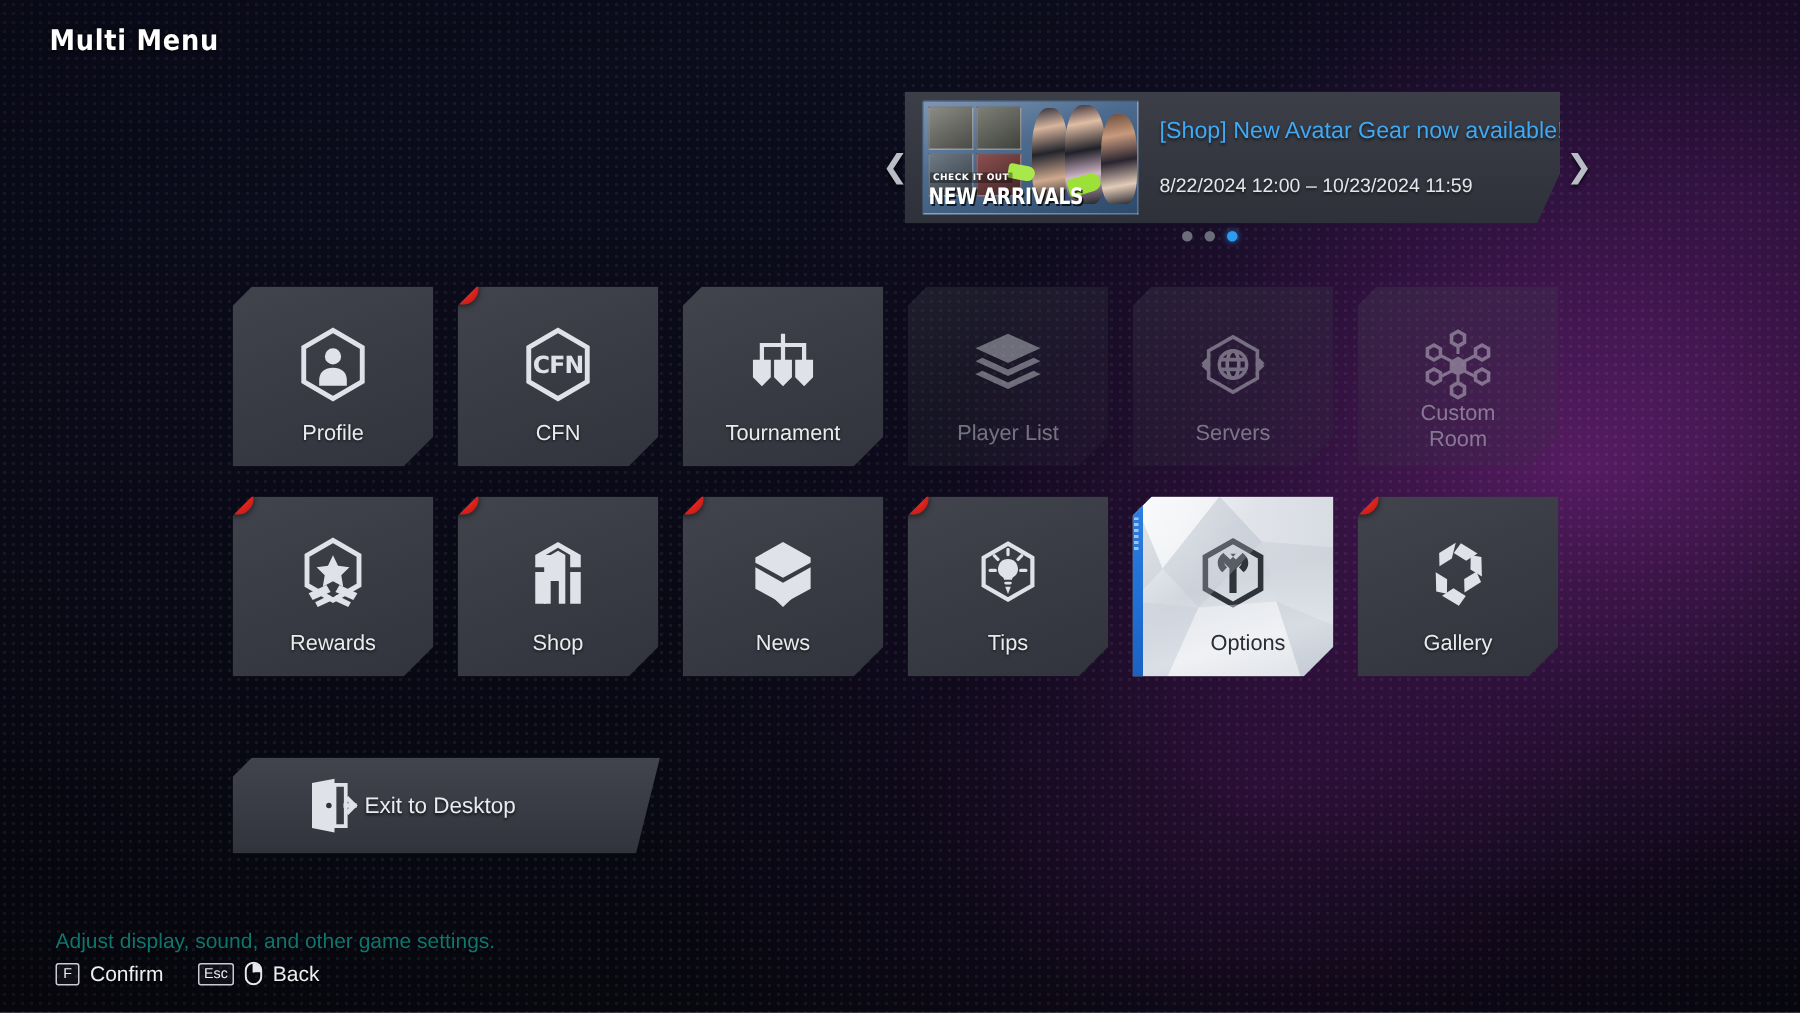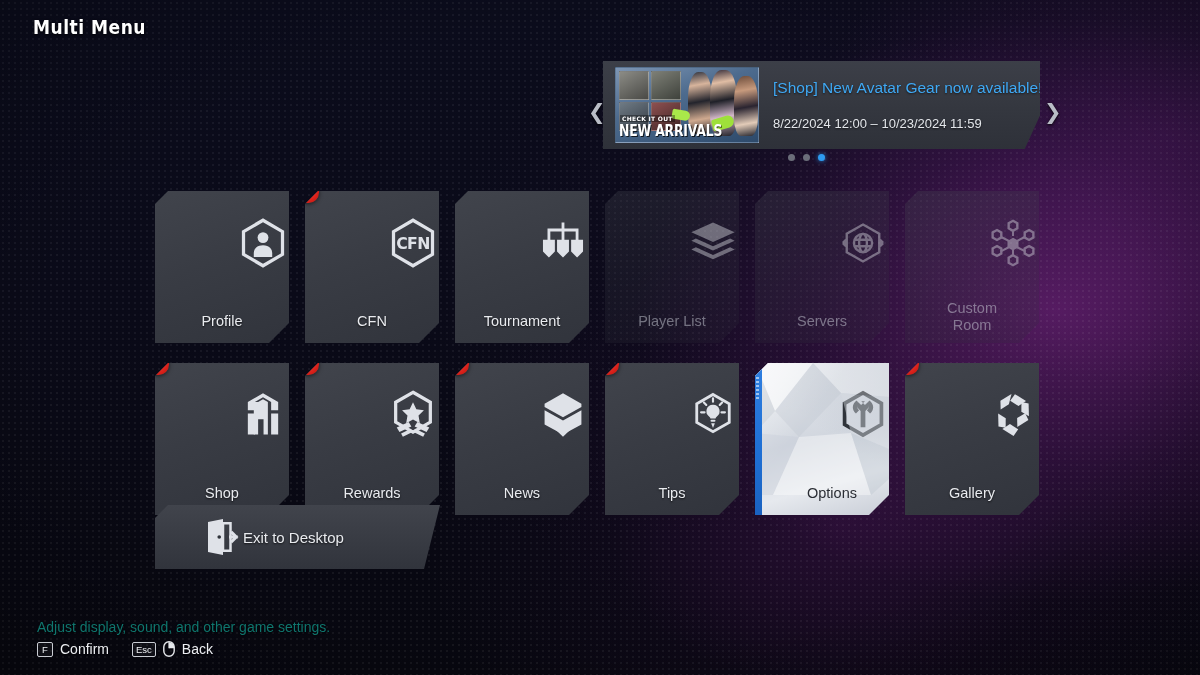--- a/index.html
+++ b/index.html
@@ -99,24 +99,24 @@
   #banner-dots{
     position:absolute; left:202px; top:93px; display:flex; gap:8px;
   }
   .bdot{ width:7px; height:7px; border-radius:50%; background:#6b6e7a; }
   .bdot.active{ background:#2e9bf0; box-shadow:0 0 5px rgba(46,155,240,.8); }
   
   #grid{ position:absolute; left:155px; top:191px; width:890px; }
   .row{ display:flex; gap:16px; }
   .row.r2{ margin-top:20px; }
   .tile{
-    position:relative; width:134px; height:152px;
+    position:relative; width:134px; height:120px;
     background:linear-gradient(160deg,#41444c 0%,#393c44 45%,#31343c 100%);
     clip-path:polygon(13px 0, 100% 0, 100% calc(100% - 20px), calc(100% - 20px) 100%, 0 100%, 0 13px);
-    display:flex; flex-direction:column; align-items:flex-end; justify-content:flex-start;
+    display:flex; flex-direction:column; align-items:center; justify-content:flex-start;
     cursor:pointer;
   }
   .tile .ic{ margin-top:26px; width:52px; height:52px; display:flex; align-items:center; justify-content:center; }
   .tile .lbl{
     position:absolute; bottom:0; left:0; right:0; height:44px;
     display:flex; align-items:center; justify-content:center; flex-direction:column;
     font-size:14.5px; color:#e9ebef; line-height:17px; text-align:center;
     text-shadow:0 1px 2px rgba(0,0,0,.75);
   }
   .tile.twoline .lbl{ bottom:4px; }
@@ -315,48 +315,48 @@
 
     <div class="tile">
       <div class="badge">
         <svg viewBox="0 0 24 24" fill="#fff">
             <path d="M12 2a6.2 6.2 0 00-3.6 11.3c.7.5 1 1.1 1.1 1.9h5c.1-.8.4-1.4 1.1-1.9A6.2 6.2 0 0012 2z"></path>
             <rect x="9.6" y="16.4" width="4.8" height="1.9" rx=".9"></rect>
             <rect x="10.3" y="19" width="3.4" height="1.8" rx=".9"></rect>
           </svg>
       </div>
       <div class="ic">
-        <svg viewBox="0 0 48 48" fill="#dfe2e8">
-          <path d="M24 4 38 12v7.5h-6.5V12L24 7.6 16.5 12v7.5H10V12z"></path>
-          <path d="M10 22.5h6.5V42H10zM31.5 22.5H38V42h-6.5z"></path>
-          <path d="M19.5 12 24 9.4 28.5 12v30h-4V28h-5v14h-4V12z"></path>
-        </svg>
-      </div>
-      <div class="lbl">Shop</div>
-    </div>
-
-    <div class="tile">
-      <div class="badge">
-        <svg viewBox="0 0 24 24" fill="#fff">
-            <path d="M12 2a6.2 6.2 0 00-3.6 11.3c.7.5 1 1.1 1.1 1.9h5c.1-.8.4-1.4 1.1-1.9A6.2 6.2 0 0012 2z"></path>
-            <rect x="9.6" y="16.4" width="4.8" height="1.9" rx=".9"></rect>
-            <rect x="10.3" y="19" width="3.4" height="1.8" rx=".9"></rect>
-          </svg>
-      </div>
-      <div class="ic">
         <svg viewBox="0 0 48 48">
           <path d="M24 3 40 12.2v18.4L24 39.8 8 30.6V12.2z" fill="none" stroke="#dfe2e8" stroke-width="3"></path>
           <path d="M24 12.2l3.1 6.4 7 1-5 4.9 1.2 7-6.3-3.3-6.3 3.3 1.2-7-5-4.9 7-1z" fill="#dfe2e8"></path>
           <path d="M9 35.5 20 30.5l2.5 4.2-11 5z" fill="#dfe2e8"></path>
           <path d="M39 35.5 28 30.5l-2.5 4.2 11 5z" fill="#dfe2e8"></path>
           <path d="M13 41 22 36.6l1.6 3.2-9 4.2z" fill="#dfe2e8"></path>
           <path d="M35 41 26 36.6l-1.6 3.2 9 4.2z" fill="#dfe2e8"></path>
         </svg>
       </div>
       <div class="lbl">Rewards</div>
+    </div>
+
+    <div class="tile">
+      <div class="badge">
+        <svg viewBox="0 0 24 24" fill="#fff">
+            <path d="M12 2a6.2 6.2 0 00-3.6 11.3c.7.5 1 1.1 1.1 1.9h5c.1-.8.4-1.4 1.1-1.9A6.2 6.2 0 0012 2z"></path>
+            <rect x="9.6" y="16.4" width="4.8" height="1.9" rx=".9"></rect>
+            <rect x="10.3" y="19" width="3.4" height="1.8" rx=".9"></rect>
+          </svg>
+      </div>
+      <div class="ic">
+        <svg viewBox="0 0 48 48" fill="#dfe2e8">
+          <path d="M24 4 38 12v7.5h-6.5V12L24 7.6 16.5 12v7.5H10V12z"></path>
+          <path d="M10 22.5h6.5V42H10zM31.5 22.5H38V42h-6.5z"></path>
+          <path d="M19.5 12 24 9.4 28.5 12v30h-4V28h-5v14h-4V12z"></path>
+        </svg>
+      </div>
+      <div class="lbl">Shop</div>
     </div>
 
     <div class="tile">
       <div class="badge">
         <svg viewBox="0 0 24 24" fill="#fff">
             <path d="M12 2a6.2 6.2 0 00-3.6 11.3c.7.5 1 1.1 1.1 1.9h5c.1-.8.4-1.4 1.1-1.9A6.2 6.2 0 0012 2z"></path>
             <rect x="9.6" y="16.4" width="4.8" height="1.9" rx=".9"></rect>
             <rect x="10.3" y="19" width="3.4" height="1.8" rx=".9"></rect>
           </svg>
       </div>

